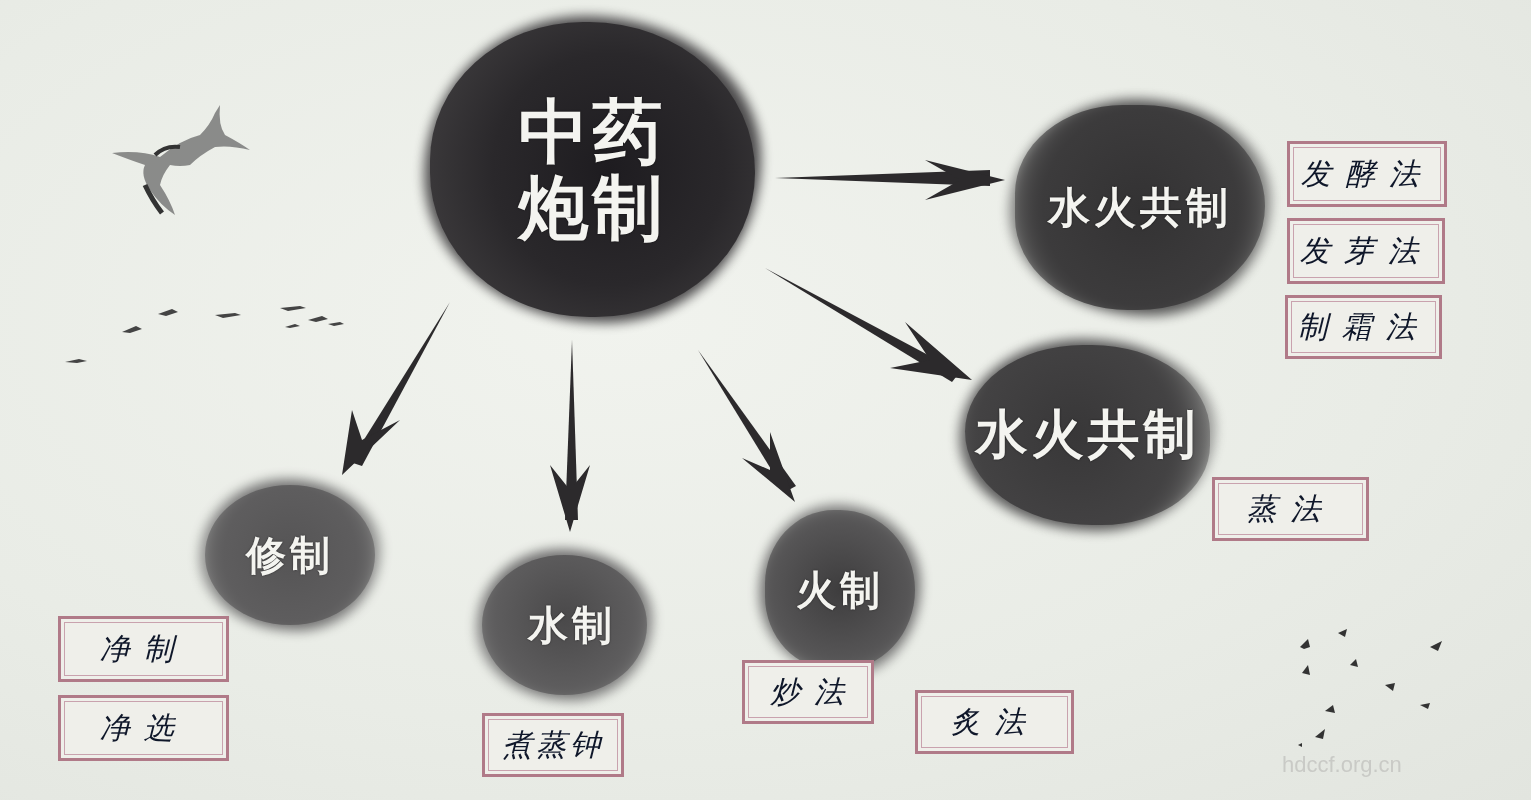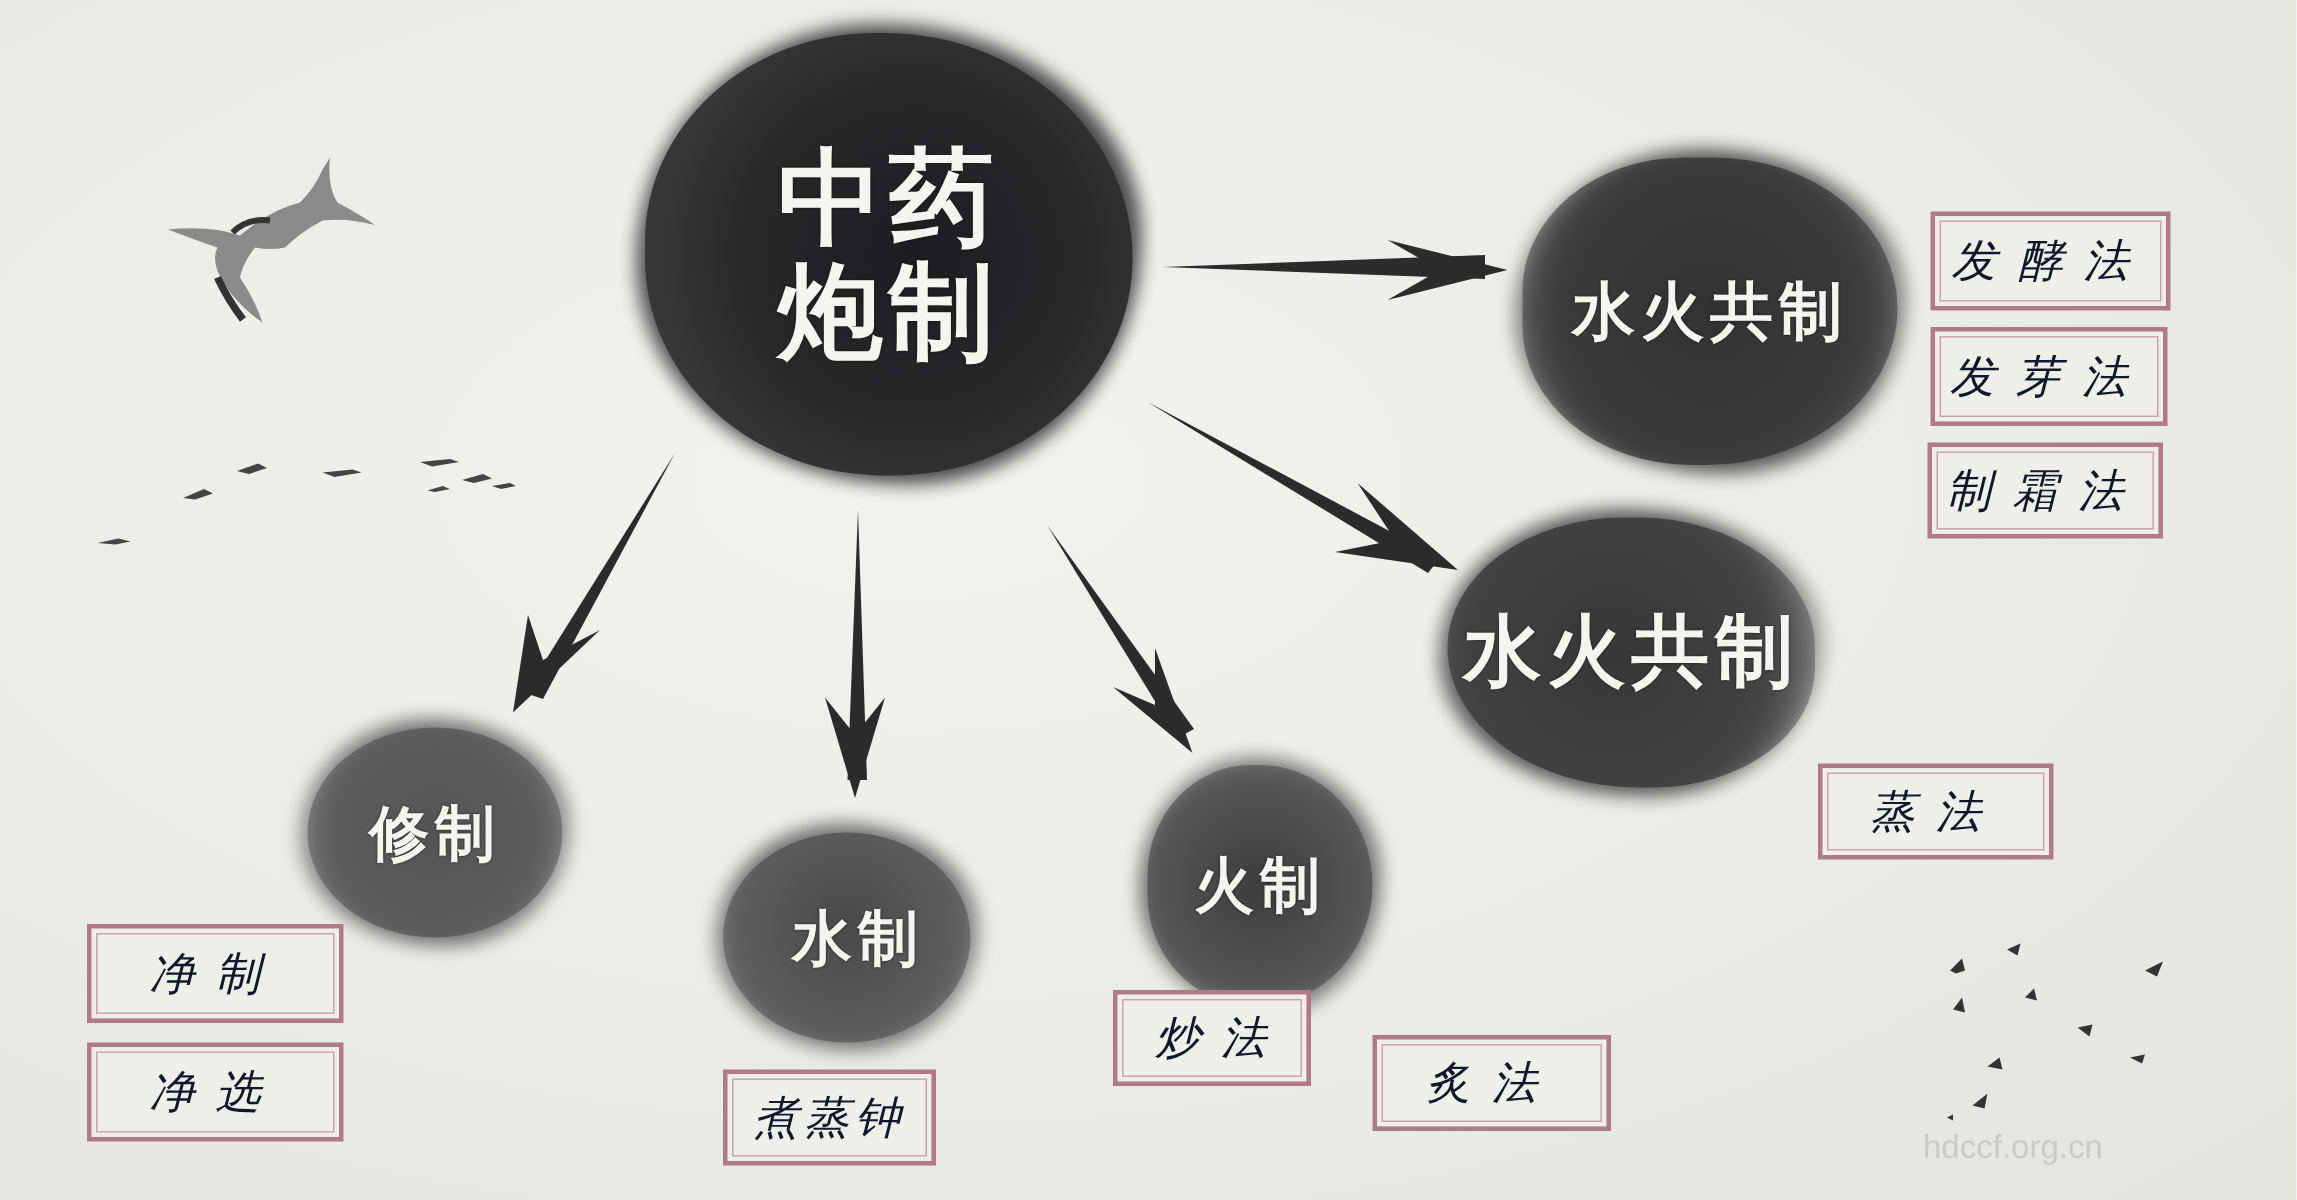--- a/index.html
+++ b/index.html
@@ -131,21 +131,21 @@
   <span class="sub">水制</span>
 </div>
 <div class="blob b-huo">
   <span class="sub">火制</span>
 </div>
 
 <div class="box" style="left:1287px;top:141px;width:160px;height:66px;">发酵法</div>
 <div class="box" style="left:1287px;top:218px;width:158px;height:66px;">发芽法</div>
 <div class="box" style="left:1285px;top:295px;width:157px;height:64px;">制霜法</div>
 
-<div class="box" style="left:1212px;top:477px;width:157px;height:64px;margin-top:32px;">蒸法</div>
+<div class="box" style="left:1212px;top:477px;width:157px;height:64px;">蒸法</div>
 
 <div class="box" style="left:58px;top:616px;width:171px;height:66px;">净制</div>
 <div class="box" style="left:58px;top:695px;width:171px;height:66px;">净选</div>
 
 <div class="box" style="left:482px;top:713px;width:142px;height:64px;letter-spacing:4px;">煮蒸钟</div>
 
 <div class="box" style="left:742px;top:660px;width:132px;height:64px;padding-left:12px;">炒法</div>
 <div class="box" style="left:915px;top:690px;width:159px;height:64px;">炙法</div>
 
 <div class="watermark">hdccf.org.cn</div>

